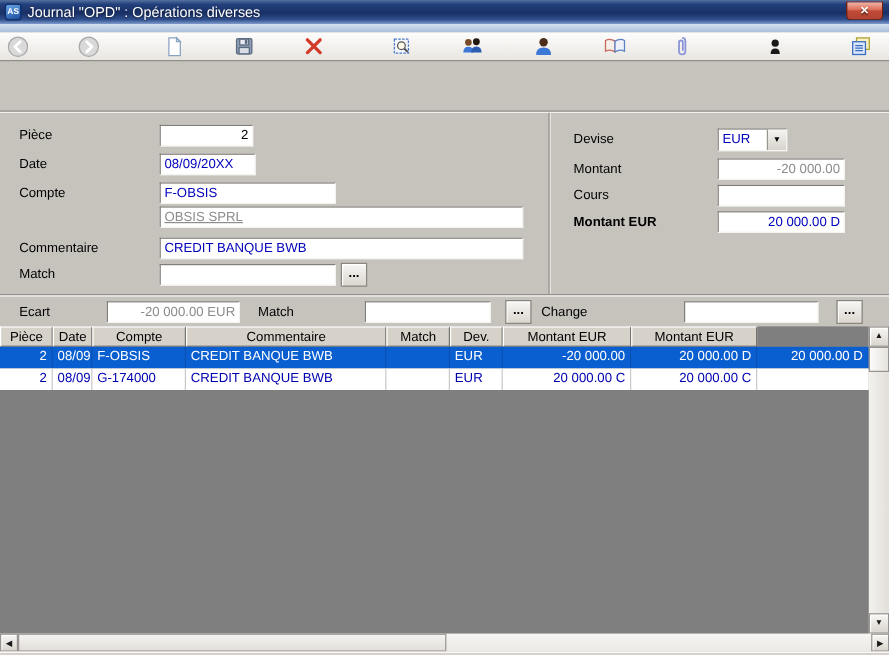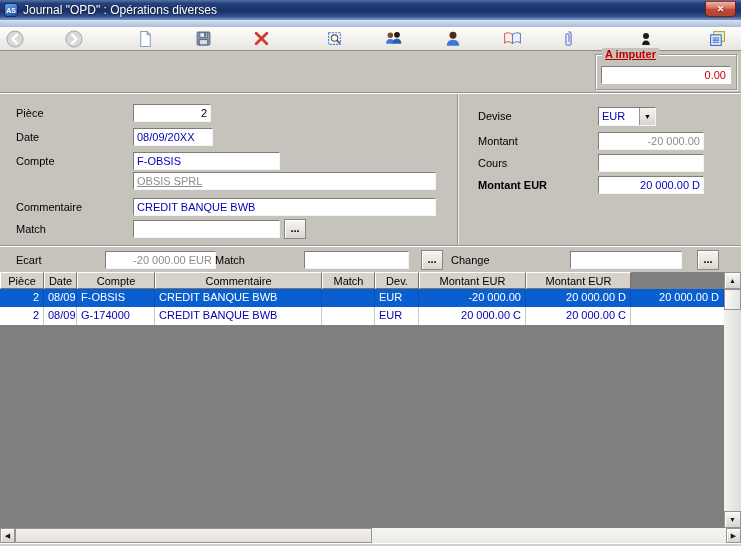--- a/index.html
+++ b/index.html
@@ -256,26 +256,20 @@
     </div>
 
     <span class="period-label">Période</span>
     <div class="combo" style="width:63px;">
       <span class="combo-val selected">09/20XX</span>
       <span class="combo-dd">▼</span>
     </div>
     <div class="help-btn">?</div>
   </div>
 
-  <div class="band">
-    <div class="imputer-box">
-      <span class="imputer-label">A imputer</span>
-      <div class="imputer-field">0.00</div>
-    </div>
-  </div>
 
   <div class="form-panel">
     <div class="v-divider"></div>
 
     <span class="flabel" style="left:16px; top:14px;">Pièce</span>
     <div class="field black right" style="left:133px; top:11px; width:78px;">2</div>
 
     <span class="flabel" style="left:16px; top:38px;">Date</span>
     <div class="field" style="left:133px; top:35px; width:80px;">08/09/20XX</div>
 
@@ -302,21 +296,21 @@
 
     <span class="flabel" style="left:478px; top:64px;">Cours</span>
     <div class="field" style="left:598px; top:61px; width:106px;"></div>
 
     <span class="flabel bold" style="left:478px; top:86px;">Montant EUR</span>
     <div class="field right" style="left:598px; top:83px; width:106px;">20 000.00 D</div>
   </div>
 
   <div class="ecart-bar">
     <span class="flabel" style="left:16px; top:8px;">Ecart</span>
-    <div class="field disabled right" style="left:89px; top:5px; width:111px;margin-left:16px;">-20 000.00 EUR</div>
+    <div class="field disabled right" style="left:89px; top:5px; width:111px;">-20 000.00 EUR</div>
     <span class="flabel" style="left:215px; top:8px;">Match</span>
     <div class="field" style="left:304px; top:5px; width:105px;"></div>
     <div class="dots-btn" style="left:421px; top:4px;">...</div>
     <span class="flabel" style="left:451px; top:8px;">Change</span>
     <div class="field" style="left:570px; top:5px; width:112px;"></div>
     <div class="dots-btn" style="left:697px; top:4px;">...</div>
   </div>
 
   <div class="table-area">
     <div class="trow">

